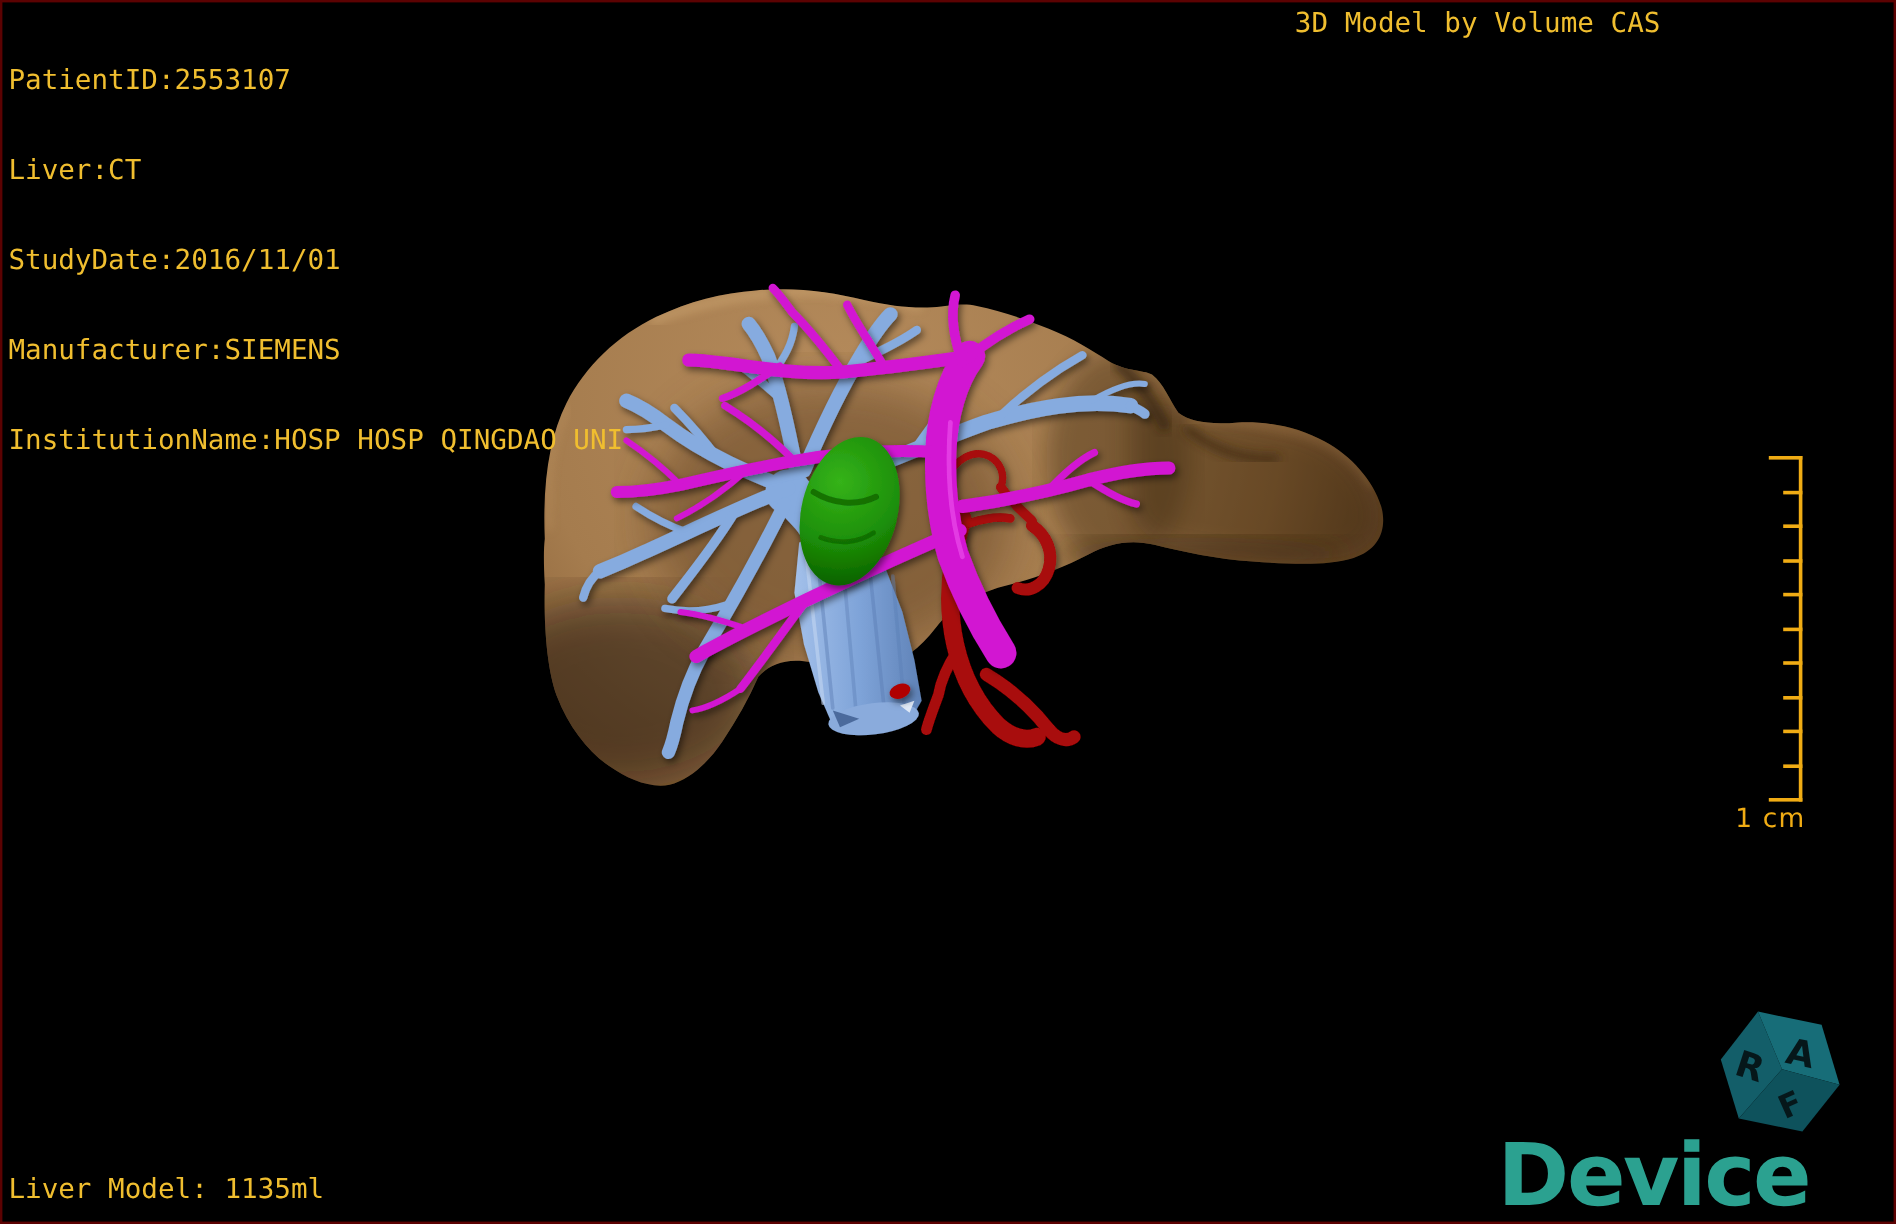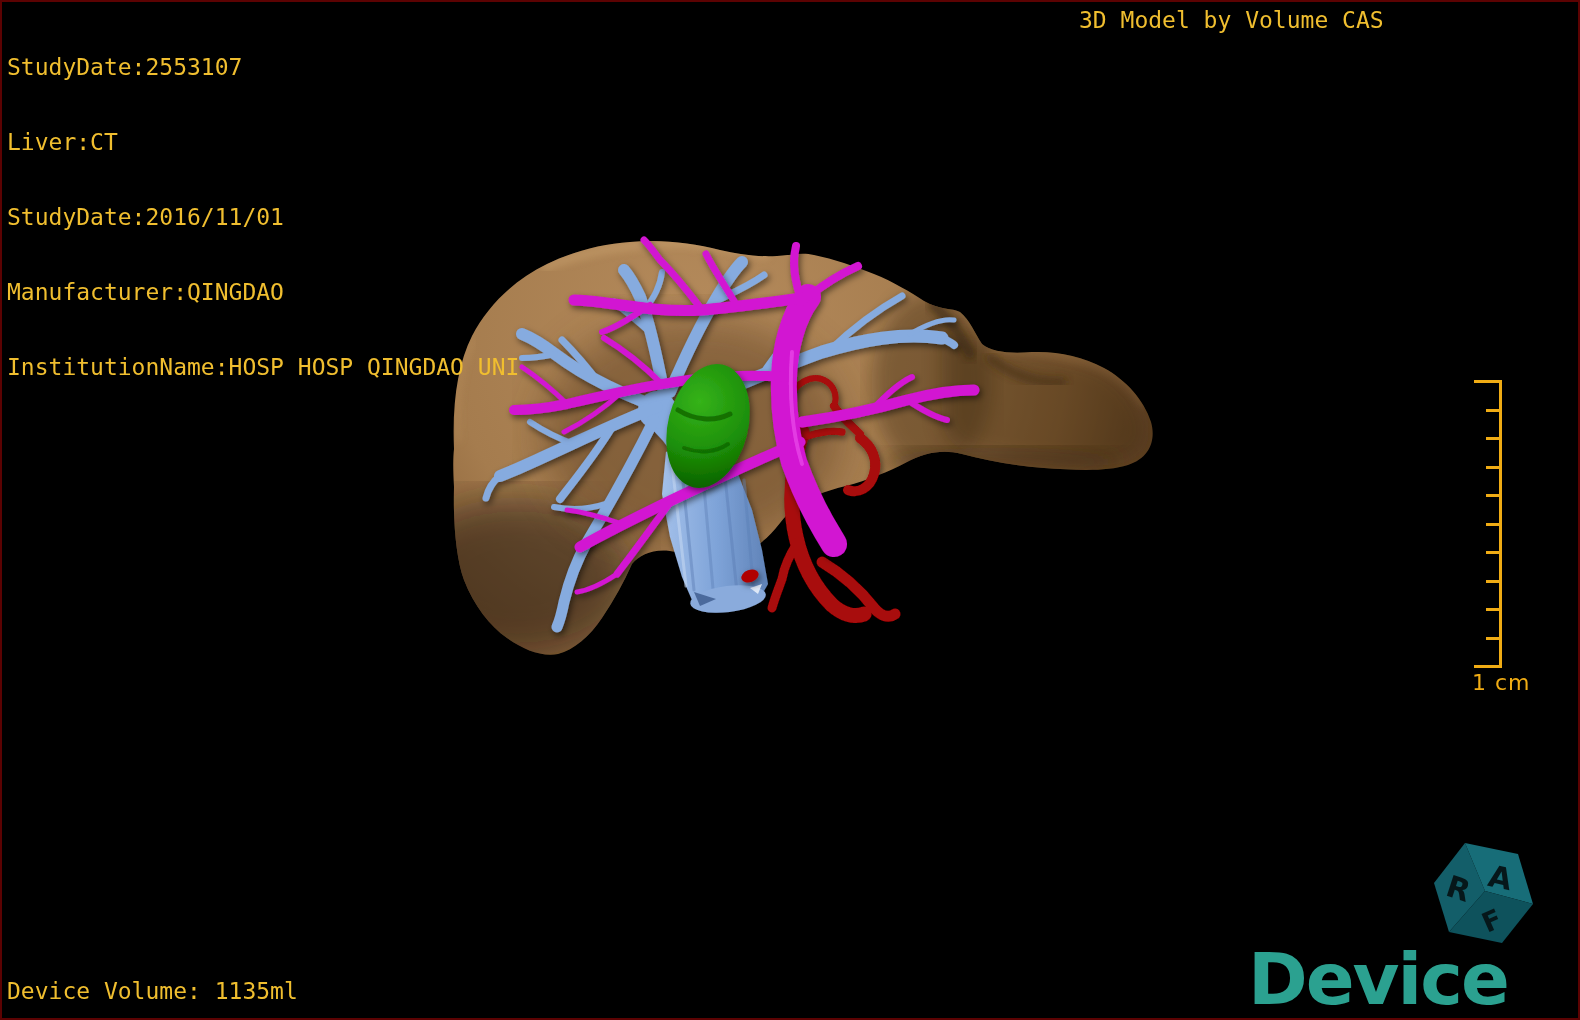--- a/index.html
+++ b/index.html
@@ -12,21 +12,21 @@
   .patient-info{left:5px;top:3px;font-size:23px;line-height:25px;}
   .title-right{left:1077px;top:5px;font-size:23px;}
   .volume{left:5px;top:976px;font-size:23px;}
   .model-svg{position:absolute;left:0;top:0;}
   
   .scalebar{position:absolute;left:1472px;top:378px;width:28px;height:288px;}
   .scalebar .sb-line{position:absolute;right:0;top:0;width:3px;height:100%;background:var(--scale-gold,#f0ac14);}
   .scalebar .tick{position:absolute;right:0;height:3px;width:16px;background:var(--scale-gold,#f0ac14);}
   .scalebar .tick.end{width:28px;}
   .sb-label{position:absolute;left:1444px;top:668px;font-family:"DejaVu Sans",sans-serif;
-    font-size:22px;color:var(--scale-gold,#f0ac14);letter-spacing:1px;margin-left:26px;}
+    font-size:22px;color:var(--scale-gold,#f0ac14);letter-spacing:1px;}
   
   .cube-svg{position:absolute;left:1420px;top:828px;}
   .wordmark{position:absolute;left:1246px;top:941px;font-family:"DejaVu Sans",sans-serif;
     font-weight:bold;font-size:72px;line-height:1;letter-spacing:-2px;color:var(--teal,#2ba190);white-space:nowrap;}
 </style>
 </head>
 <body>
 
 <div class="screen">
 
@@ -168,29 +168,29 @@
     </g>
 
     <g filter="url(#vshadow)">
       <ellipse cx="706" cy="424" rx="40" ry="63" fill="url(#tumorGrad)" transform="rotate(14 706 424)"></ellipse>
       <path d="M676,408 C692,418 712,420 728,412" fill="none" stroke="#0a5c00" stroke-width="5" opacity="0.7" stroke-linecap="round"></path>
       <path d="M682,446 C698,452 714,450 726,442" fill="none" stroke="#0a5c00" stroke-width="4" opacity="0.6" stroke-linecap="round"></path>
     </g>
   </svg>
 
   <div class="overlay-text patient-info">
-    <div>StudyDate:2553107</div>
+    <div>PatientID:2553107</div>
     <div>Liver:CT</div>
     <div>StudyDate:2016/11/01</div>
-    <div>Manufacturer:QINGDAO</div>
+    <div>Manufacturer:SIEMENS</div>
     <div>InstitutionName:HOSP HOSP QINGDAO UNI</div>
   </div>
 
   <div class="overlay-text title-right">3D Model by Volume CAS</div>
-  <div class="overlay-text volume">Device Volume: 1135ml</div>
+  <div class="overlay-text volume">Liver Model: 1135ml</div>
 
   <div class="scalebar">
     <div class="sb-line"></div>
   <div class="tick end" style="top: 0px;"></div>
       <div class="tick" style="top: 29px;"></div>
       <div class="tick" style="top: 57px;"></div>
       <div class="tick" style="top: 86px;"></div>
       <div class="tick" style="top: 114px;"></div>
       <div class="tick" style="top: 143px;"></div>
       <div class="tick" style="top: 171px;"></div>

